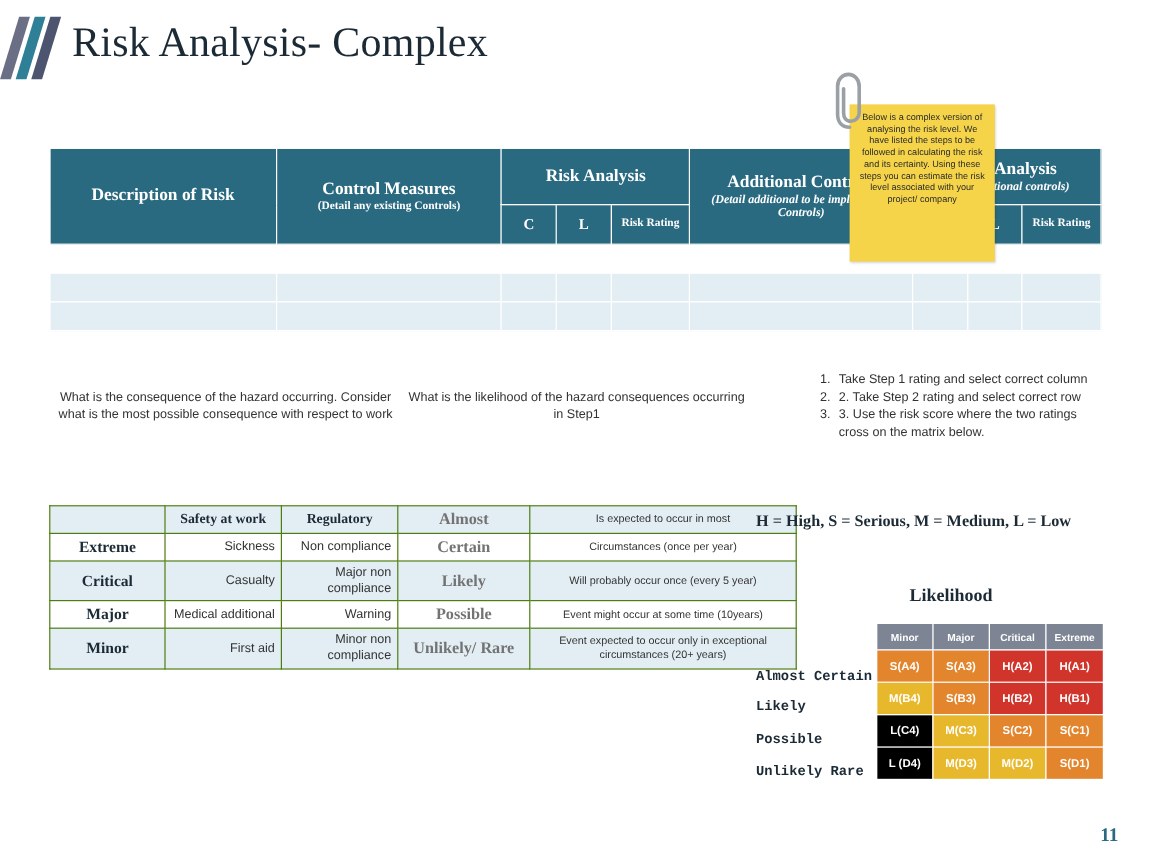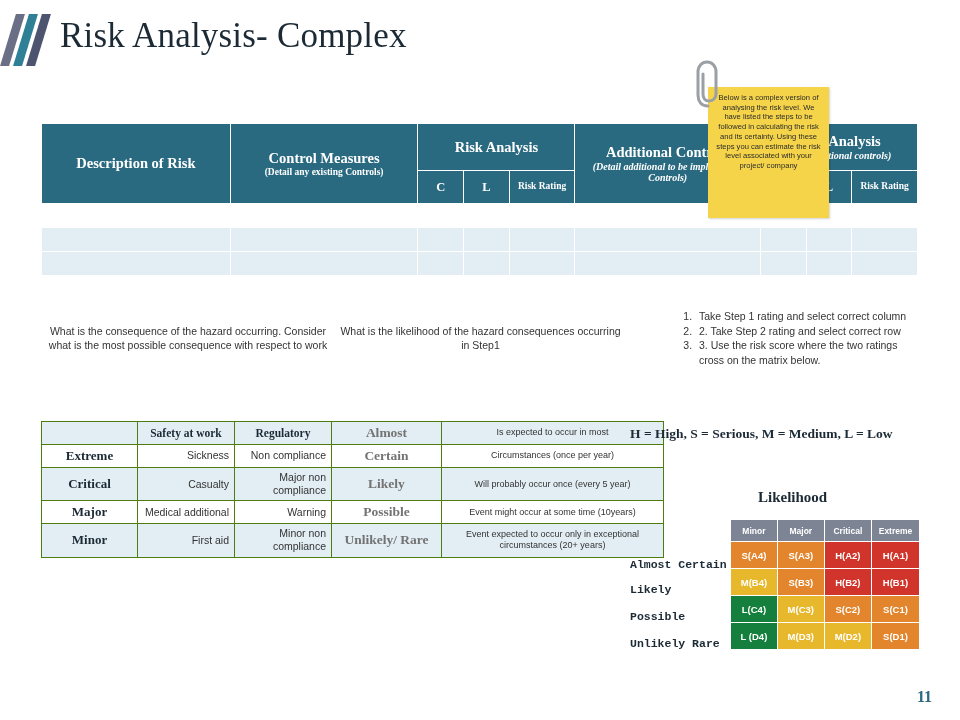--- a/index.html
+++ b/index.html
@@ -238,21 +238,21 @@
     vertical-align: middle;
     font-size: 9.5px;
     font-weight: bold;
     color: #ffffff;
   }
   .grid td.hdr {
     background: #7d8594;
     font-size: 8.5px;
     height: 19px;
   }
-  .c-green  { background: #15803d; }
+  .c-green  { background: #000000; }
   .c-yellow { background: #e8b82c; }
   .c-orange { background: #e2852c; }
   .c-red    { background: #d0342a; }
 
   
   .note {
     position: absolute;
     left: 708px;
     top: 87px;
     width: 121px;

